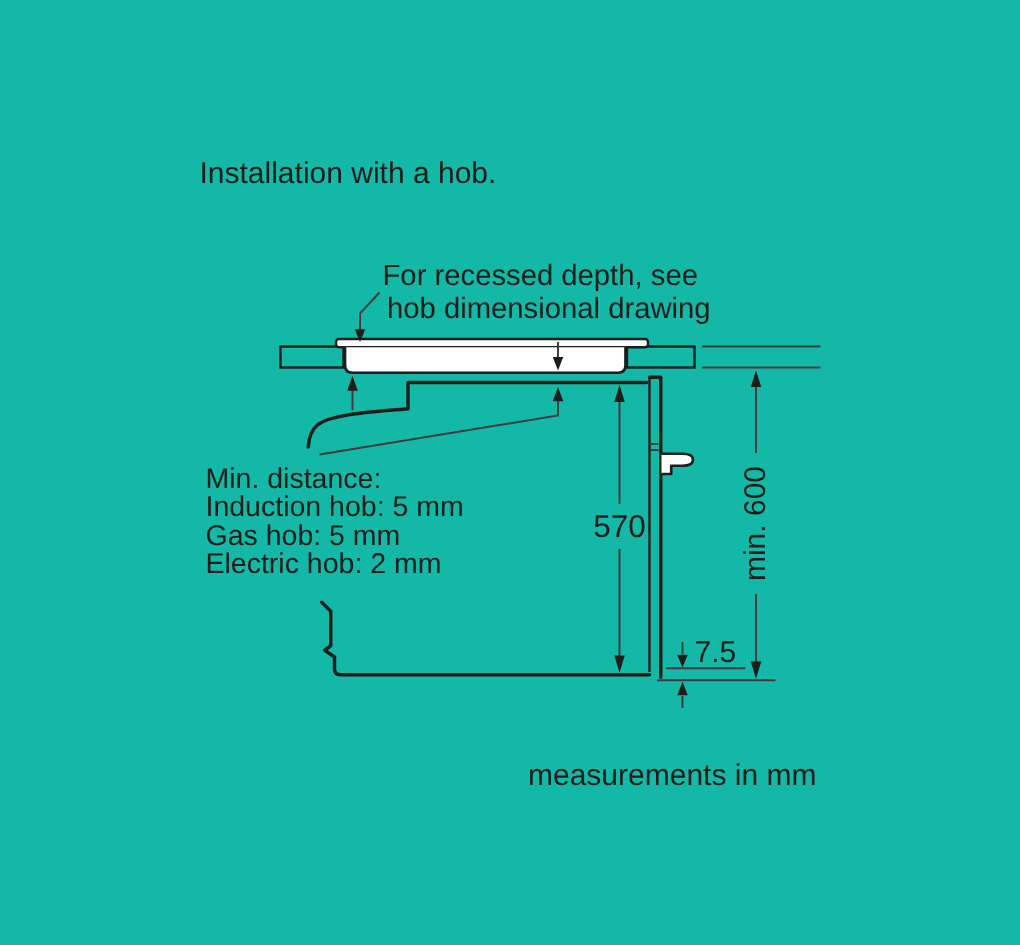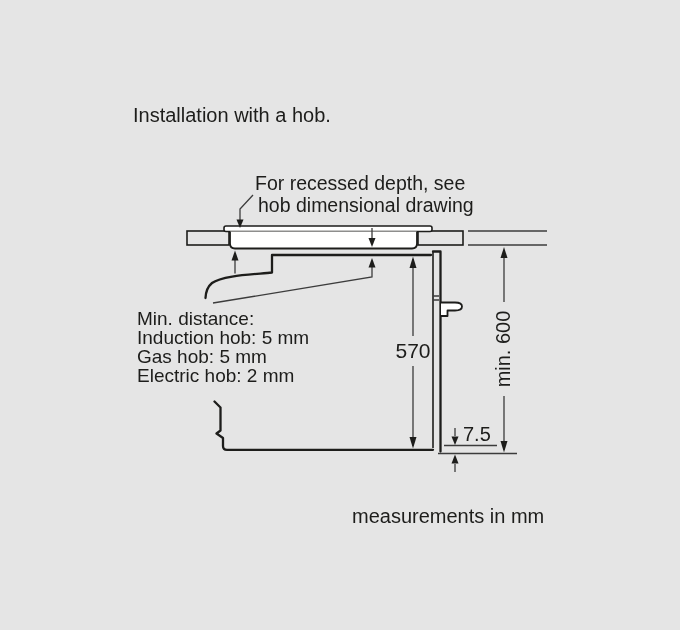--- a/index.html
+++ b/index.html
@@ -1,19 +1,19 @@
 <!DOCTYPE html>
 <html><head>
 <meta charset="utf-8">
 <style>
   html,body{margin:0;padding:0;background:#fff;}
   .page{
     position:relative;
     width:680px;height:630px;
-    background:#e5e5e5;
+    background:#14b8a6;
     font-family:"Liberation Sans", sans-serif;
     overflow:hidden;
   }
   svg text{
     fill:#1d1d1b;
     font-family:"Liberation Sans", sans-serif;
   }
   .t-title{font-size:20px;}
   .t-note{font-size:19.5px;}
   .t-mind{font-size:19px;}

